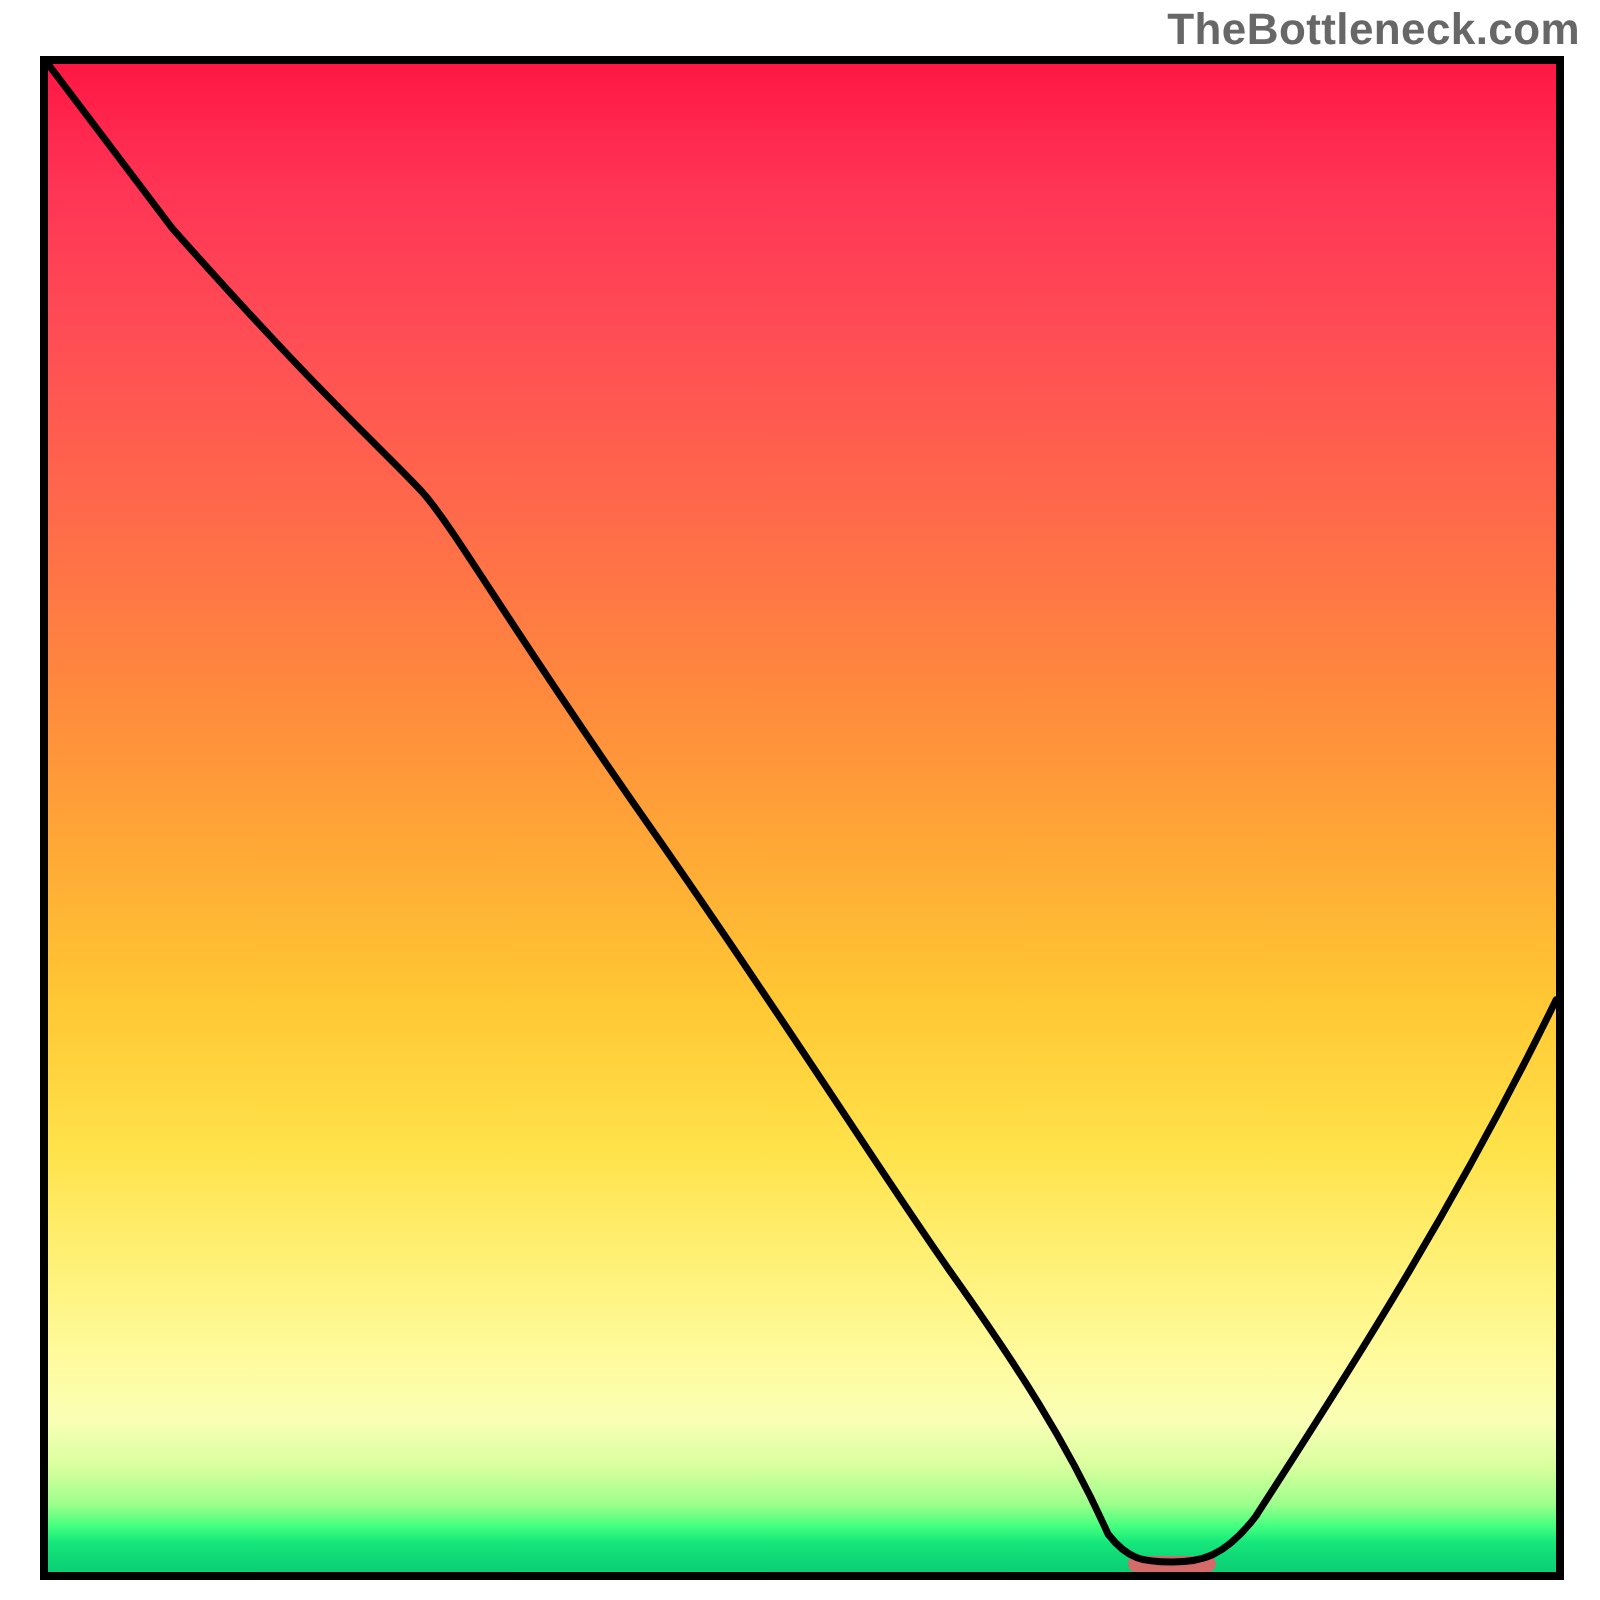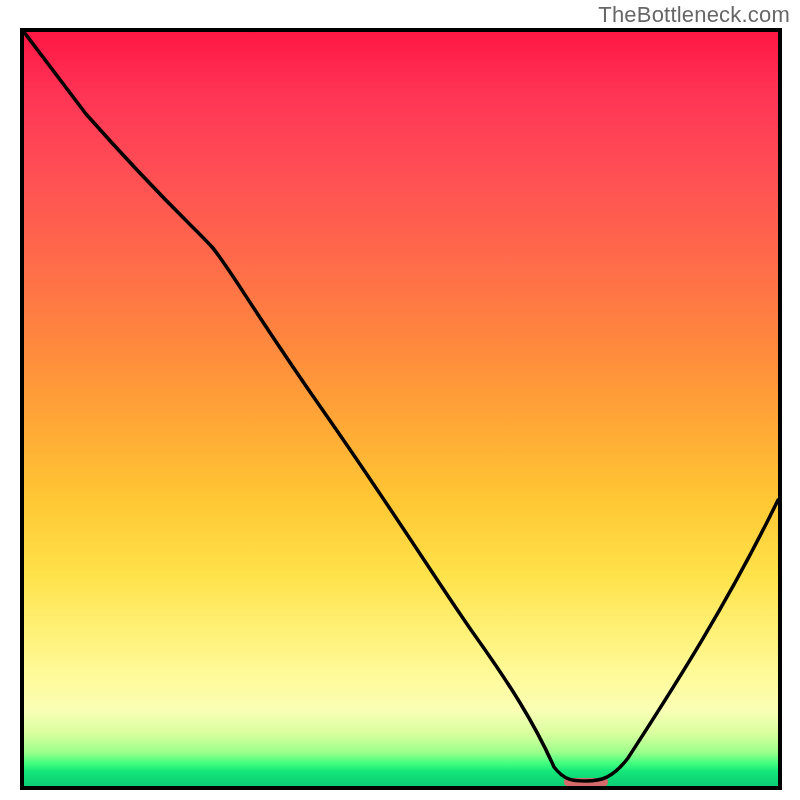--- a/index.html
+++ b/index.html
@@ -13,21 +13,21 @@
   .container {
     position: relative;
     width: 800px;
     height: 800px;
   }
   .watermark {
     position: absolute;
     top: 2px;
     right: 10px;
     font-size: 22px;
-    font-weight: 400;
+    font-weight: 700;
     color: #676767;
     letter-spacing: 0.2px;
   }
   .plot-area {
     position: absolute;
     left: 20px;
     top: 28px;
     width: 762px;
     height: 762px;
     border: 4px solid #000;

